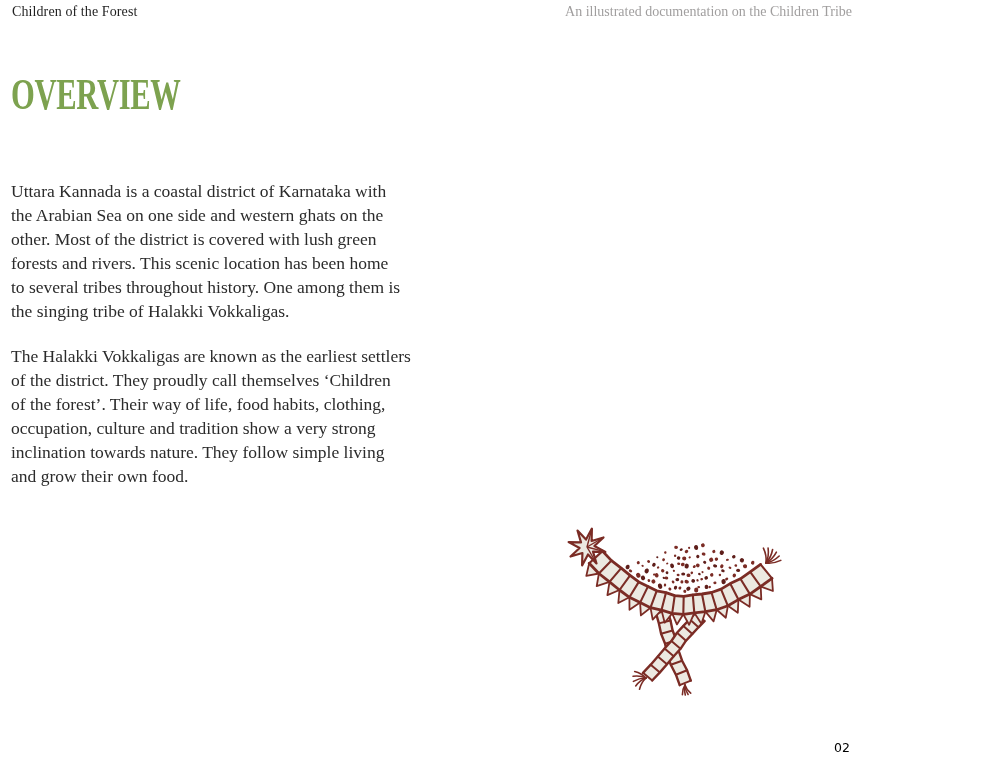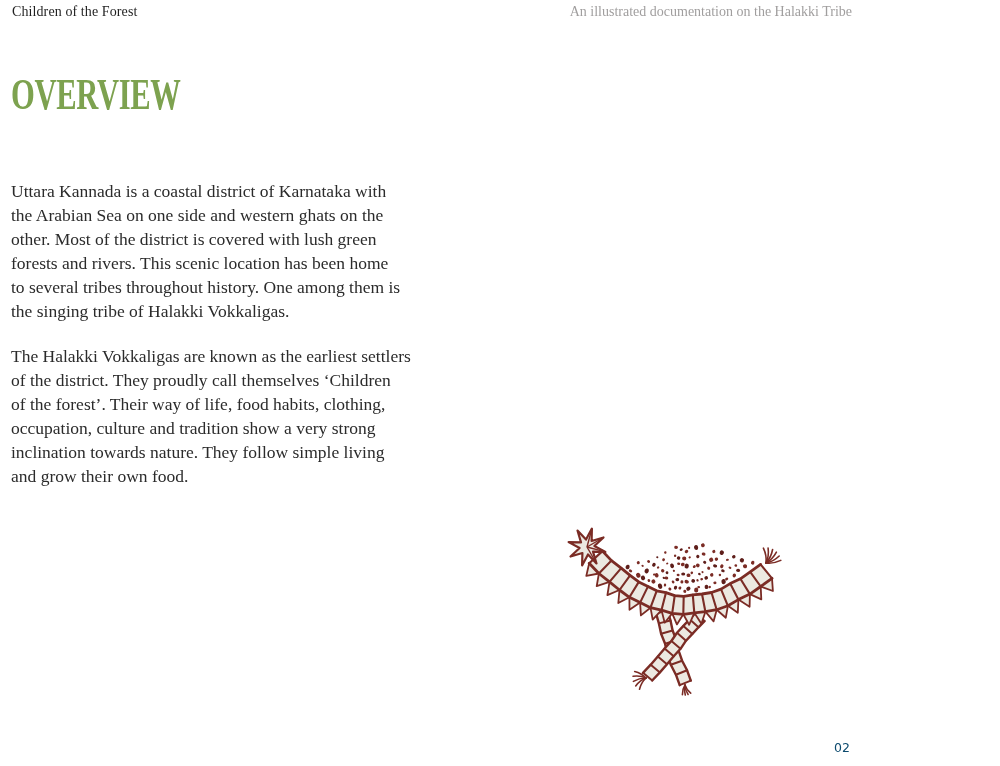--- a/index.html
+++ b/index.html
@@ -75,21 +75,21 @@
     color: #4d4d4d;
   }
 </style>
 </head>
 <body>
 
 <div class="page">
 
   <header class="header">
     <div class="header-title" style="color: rgb(31, 31, 31);">Children of the Forest</div>
-    <div class="header-subtitle" style="color: rgb(160, 158, 158);">An illustrated documentation on the Halakki Tribe</div>
+    <div class="header-subtitle" style="color: rgb(160, 158, 158);">An illustrated documentation on the Children Tribe</div>
   </header>
 
   <h1 class="overview-heading" style="color: rgb(125, 162, 79);">OVERVIEW</h1>
 
   <div class="body-copy">
     <p>Uttara Kannada is a coastal district of Karnataka with
 the Arabian Sea on one side and western ghats on the
 other. Most of the district is covered with lush green
 forests and rivers. This scenic location has been home
 to several tribes throughout history. One among them is
@@ -270,15 +270,15 @@
         <line x1="25" y1="20" x2="34.5" y2="36.5" stroke="#7b2c25" stroke-width="1.4"></line>
         <path d="M204,36 Q204.9,28.6 201.4,21.2" fill="none" stroke="#7b2c25" stroke-width="1.6" stroke-linecap="round"></path>
         <path d="M204,36 Q207.2,29.2 206.1,21.1" fill="none" stroke="#7b2c25" stroke-width="1.6" stroke-linecap="round"></path>
         <path d="M204,36 Q209.1,30.5 210.6,22.5" fill="none" stroke="#7b2c25" stroke-width="1.6" stroke-linecap="round"></path>
         <path d="M204,36 Q210.6,32.4 214.4,25.2" fill="none" stroke="#7b2c25" stroke-width="1.6" stroke-linecap="round"></path>
         <path d="M204,36 Q211.4,34.6 217.2,29.0" fill="none" stroke="#7b2c25" stroke-width="1.6" stroke-linecap="round"></path>
         <path d="M204,36 Q211.4,36.9 218.8,33.4" fill="none" stroke="#7b2c25" stroke-width="1.6" stroke-linecap="round"></path>
       </svg>
   </div>
 
-  <div class="page-number" style="color: #0c4a6e;">02</div>
+  <div class="page-number" style="color: #000000;">02</div>
 
 </div>
 
 </body></html>

